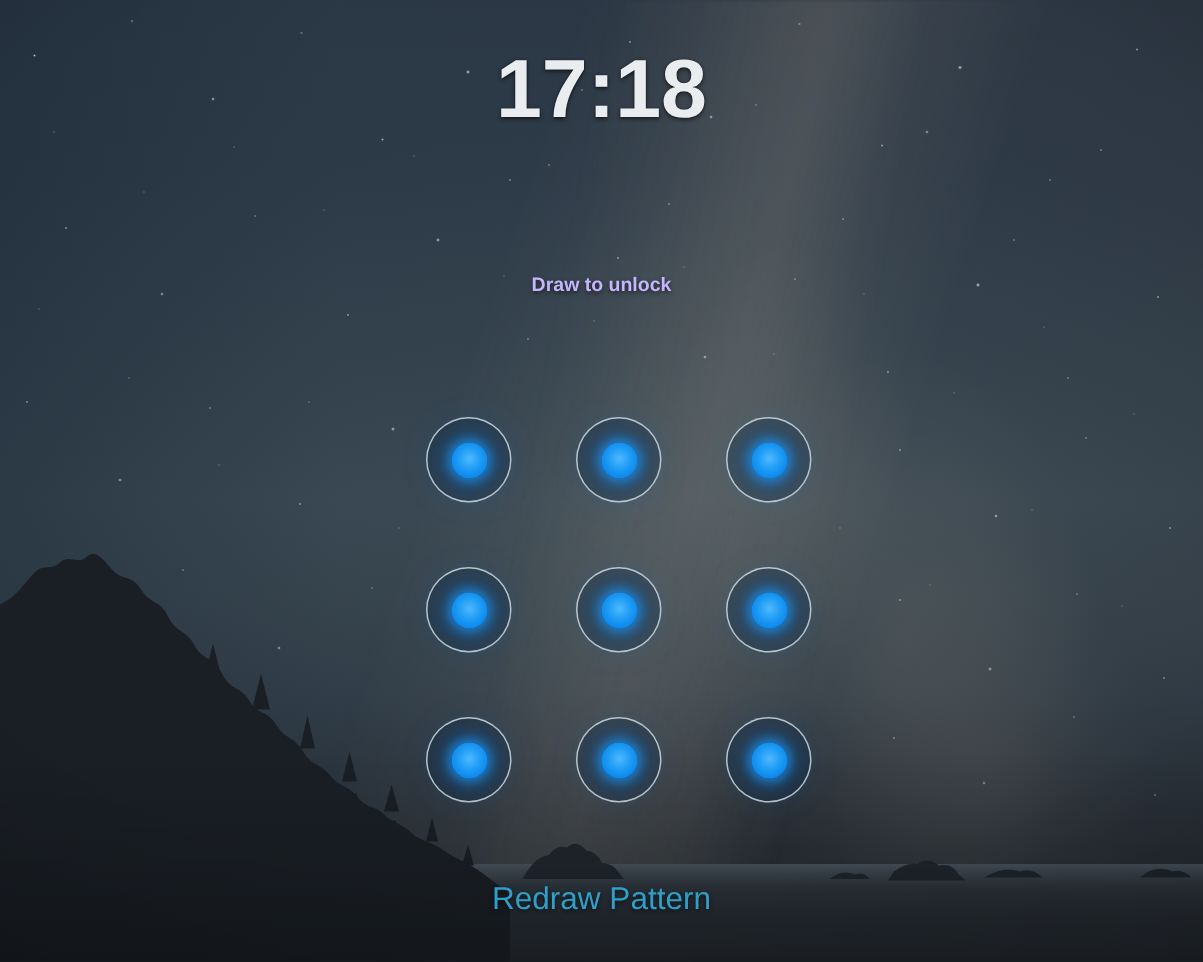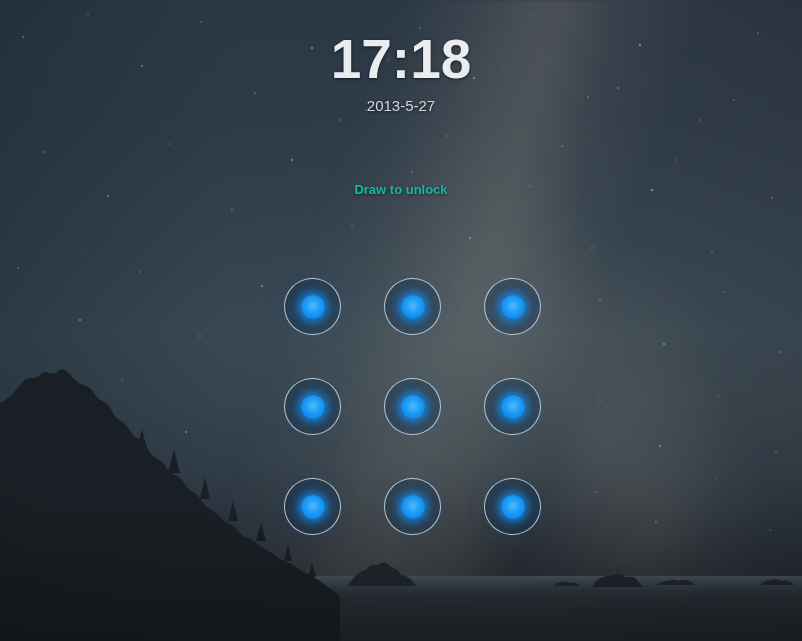--- a/index.html
+++ b/index.html
@@ -255,21 +255,21 @@
   .date-dow { top: 120px; }
 
   .hint {
     position: absolute;
     top: 181px;
     left: 0; right: 0;
     text-align: center;
     font-size: 13px;
     line-height: 17px;
     font-weight: bold;
-    color: #14b8a6;
+    color: #c4b5fd;
     text-shadow: 0 1px 3px rgba(0,0,0,0.55);
   }
 
   
   .pattern-grid {
     position: absolute;
     left: 284px;
     top: 278px;
     width: 257px;
     height: 257px;
@@ -395,21 +395,20 @@
       <rect x="314" y="240" width="2" height="18"></rect>
     </g>
   </svg>
 
   <div class="bg-layer vignette"></div>
 
   <div class="ui">
 
     <div class="clock">17:18</div>
 
-    <div class="date-line date-ymd">2013-5-27</div>
 
 
     <div class="hint">Draw to unlock</div>
 
     <div class="pattern-grid">
       <div class="pattern-node">
         <span class="dot"></span>
       </div>
       <div class="pattern-node">
         <span class="dot"></span>
@@ -430,15 +429,16 @@
         <span class="dot"></span>
       </div>
       <div class="pattern-node">
         <span class="dot"></span>
       </div>
       <div class="pattern-node">
         <span class="dot"></span>
       </div>
     </div>
 
+    <div class="redraw">Redraw Pattern</div>
 
   </div>
 </div>
 
 </body></html>

